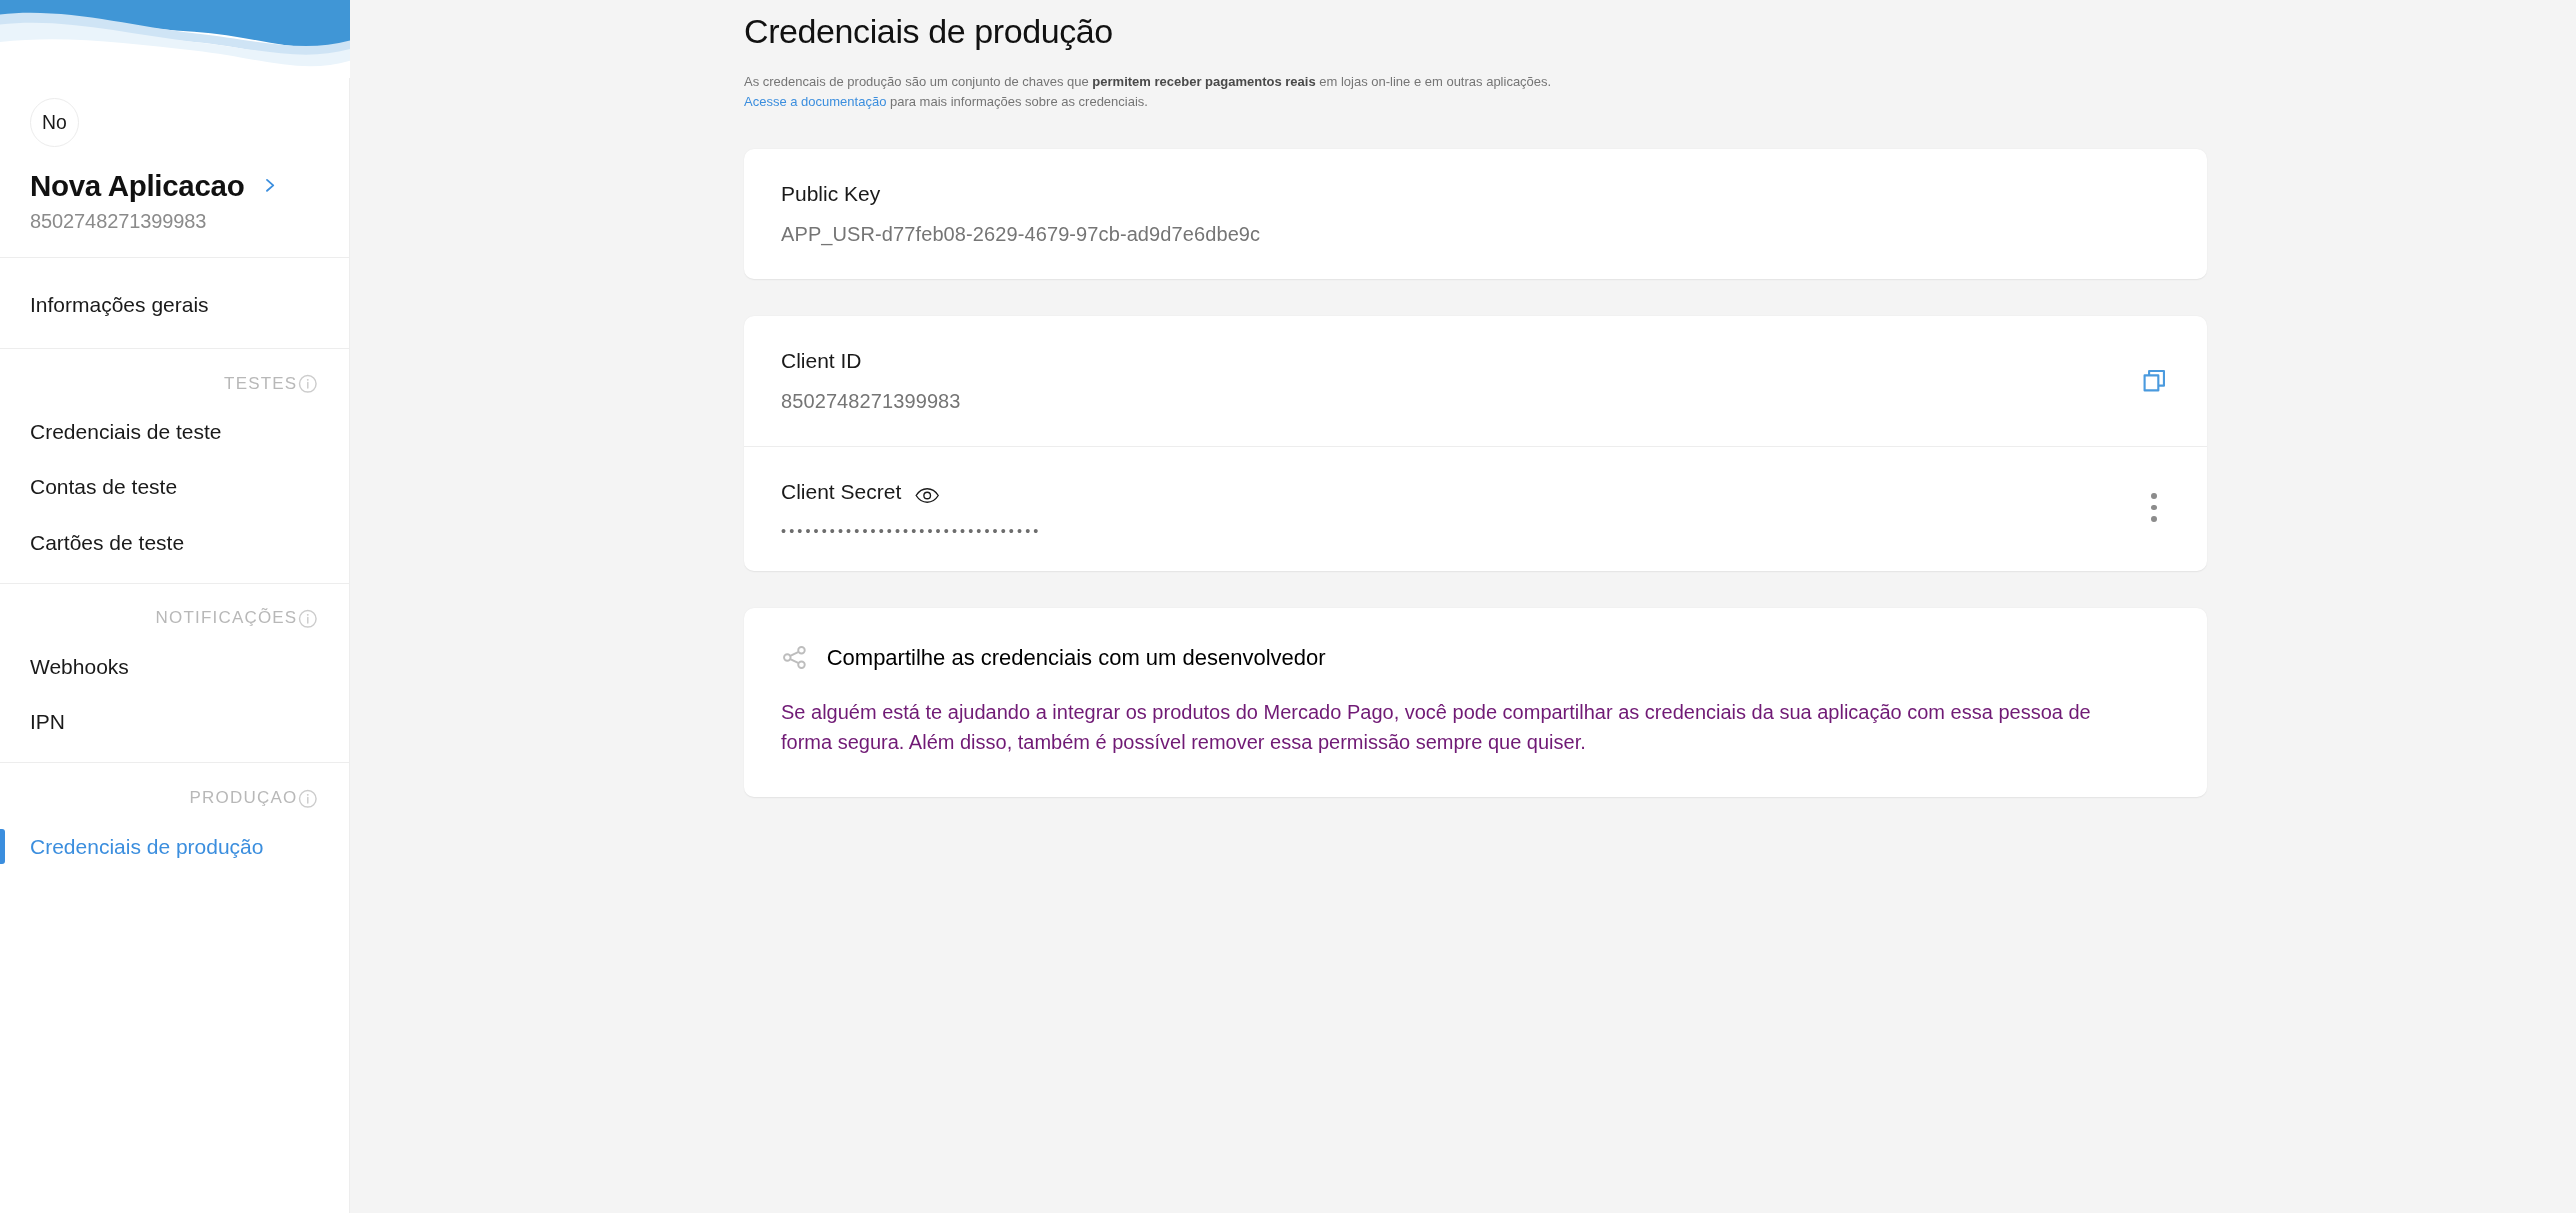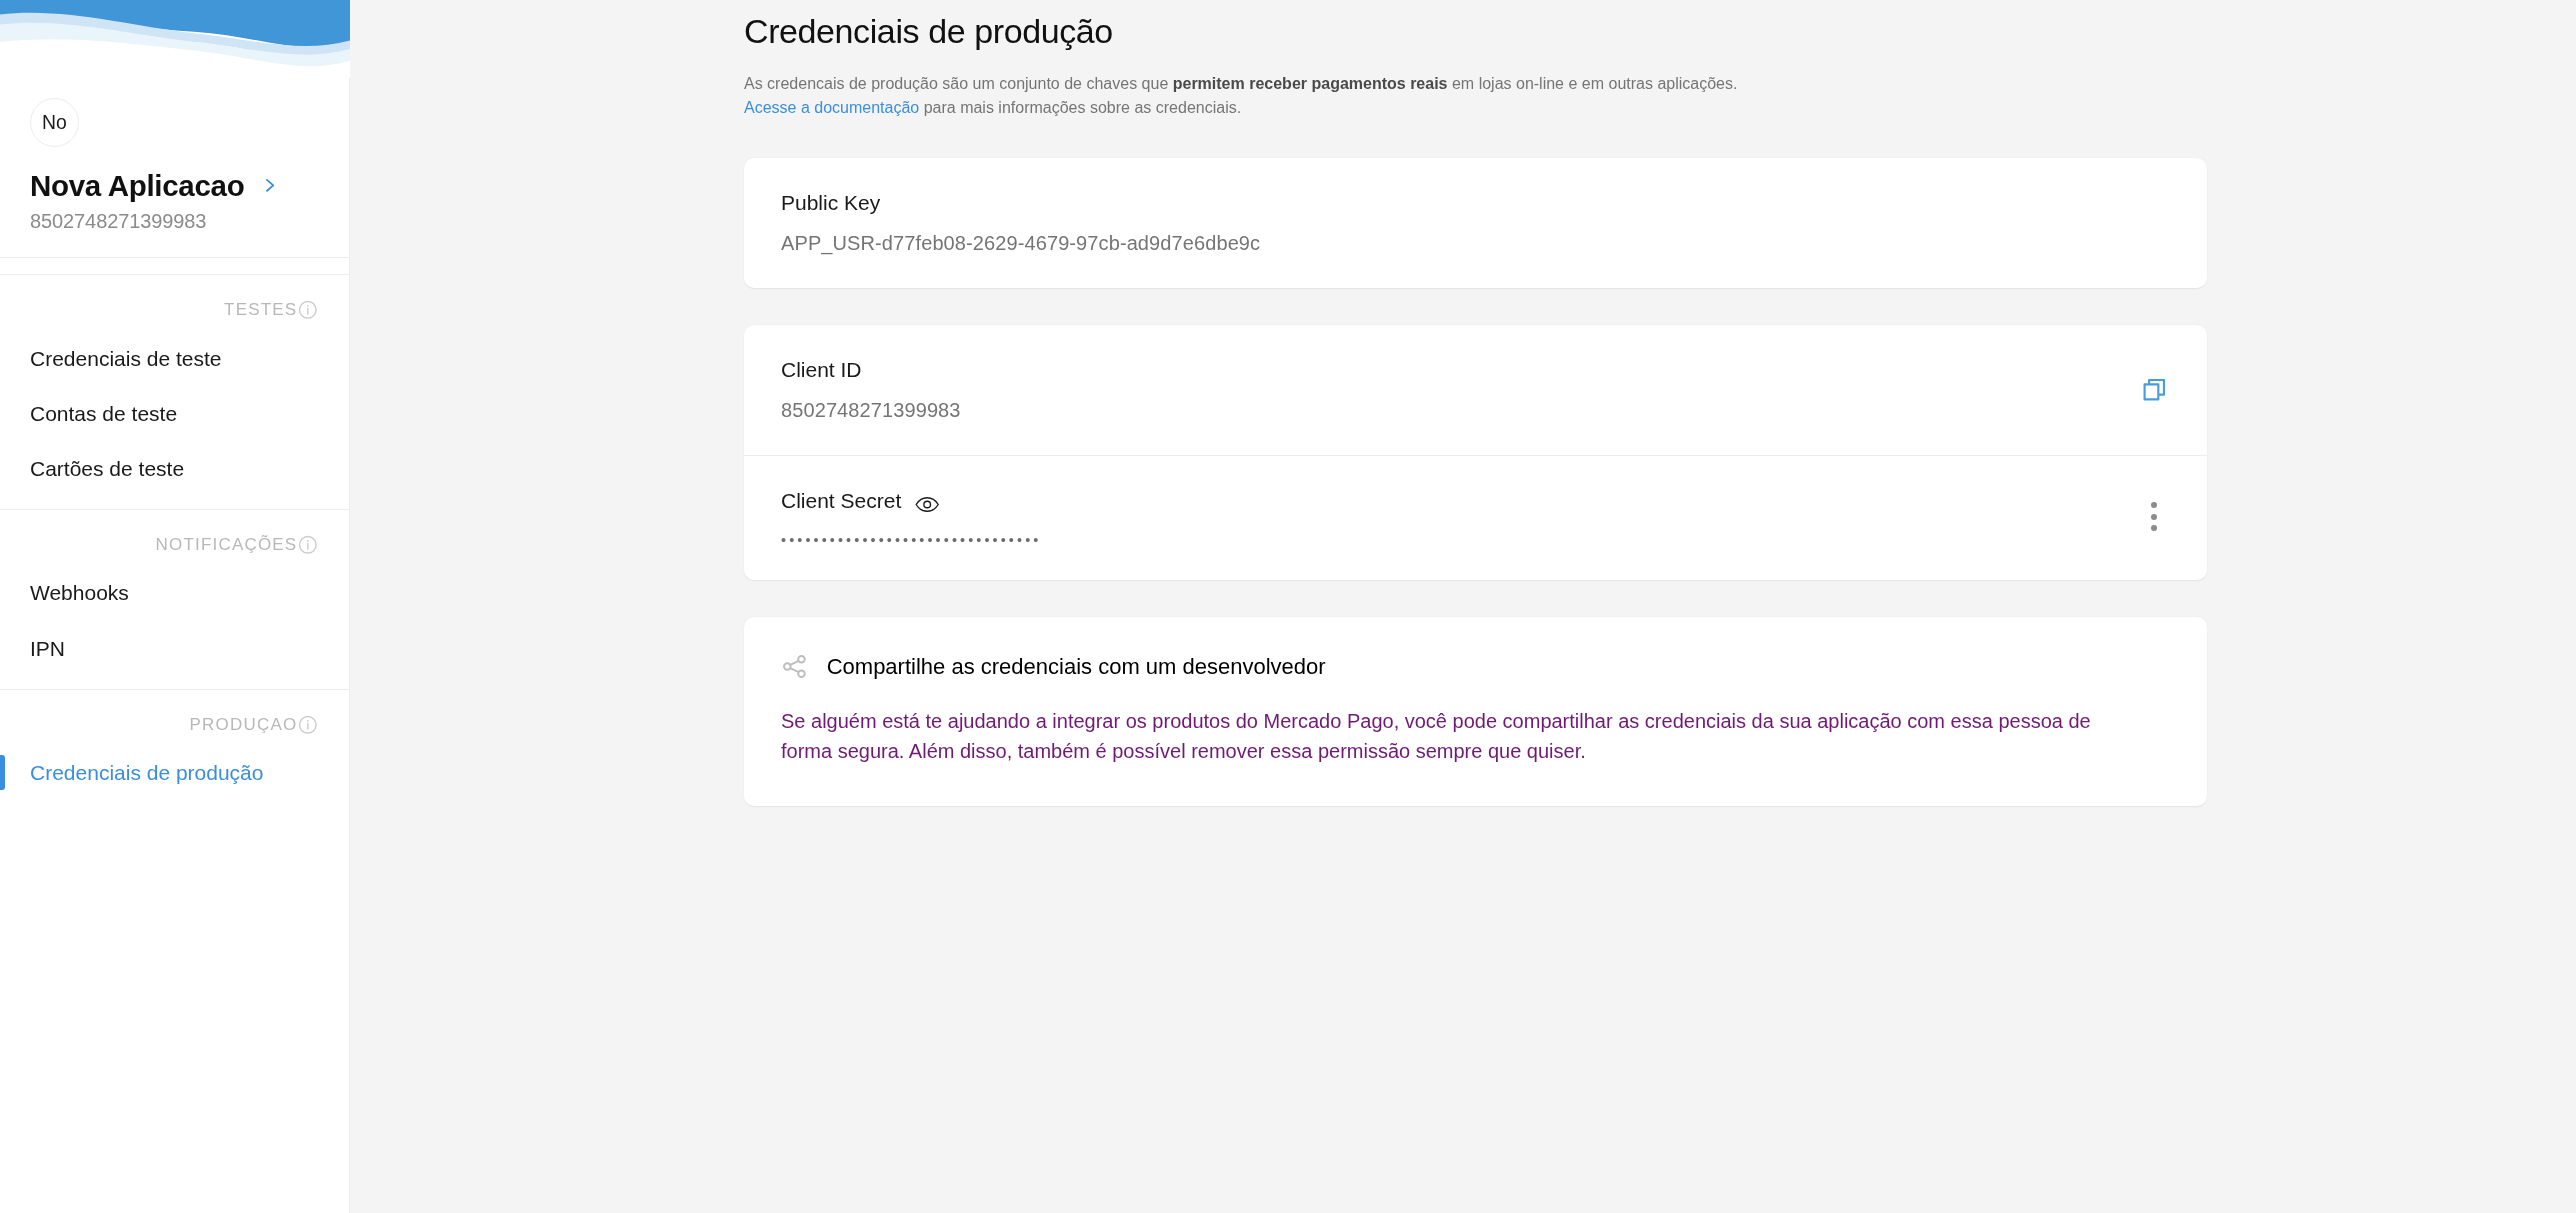--- a/index.html
+++ b/index.html
@@ -66,21 +66,21 @@
     background: #f4f4f4;
     padding: 0;
     position: relative;
     overflow: hidden;
   }
   .main-inner { padding: 0 0 0 394px; }
   .page-title {
     font-size: 34px; font-weight: 400; color: #111; letter-spacing: -0.4px;
     padding-top: 11.5px;
   }
-  .page-desc { margin-top: 21.6px; font-size: 16px; color: #757575; line-height: 1.52; max-width: 1409px; }
+  .page-desc { margin-top: 21.6px; font-size: 13px; color: #757575; line-height: 1.52; max-width: 1409px; }
   .page-desc b { color: #4a4a4a; font-weight: 700; }
   .link { color: #3b8ede; text-decoration: none; cursor: pointer; }
 
   .card {
     background: #ffffff; border-radius: 10px;
     width: 1463px; margin-top: 0;
     box-shadow: 0 0.7px 1.4px rgba(0,0,0,.07);
     overflow: hidden;
   }
   .card-gap { margin-top: 37px; }
@@ -150,20 +150,23 @@
         <svg class="chev" viewBox="0 0 24 24" fill="none" stroke="#3b8ede" stroke-width="2.4" stroke-linecap="round" stroke-linejoin="round">
           <polyline points="9 5 17 12 9 19"></polyline>
         </svg>
       </div>
       <div class="app-id">8502748271399983</div>
     </div>
 
     <div style="height:24.4px"></div>
     <div class="divider"></div>
 
+    <div class="nav-block pad-top">
+      <a class="nav-item">Informações gerais</a>
+    </div>
     <div style="height:16px"></div>
     <div class="divider"></div>
 
     <div class="sb-section">
       <div class="nav-group-head">
         <span class="group-title">TESTES</span>
         <svg class="info-icon" viewBox="0 0 24 24" fill="none" stroke="#cccccc" stroke-width="1.6">
           <circle cx="12" cy="12" r="9.2"></circle>
           <line x1="12" y1="10.6" x2="12" y2="16.6" stroke-linecap="round"></line>
           <circle cx="12" cy="7.6" r="1.05" fill="#cccccc" stroke="none"></circle>

